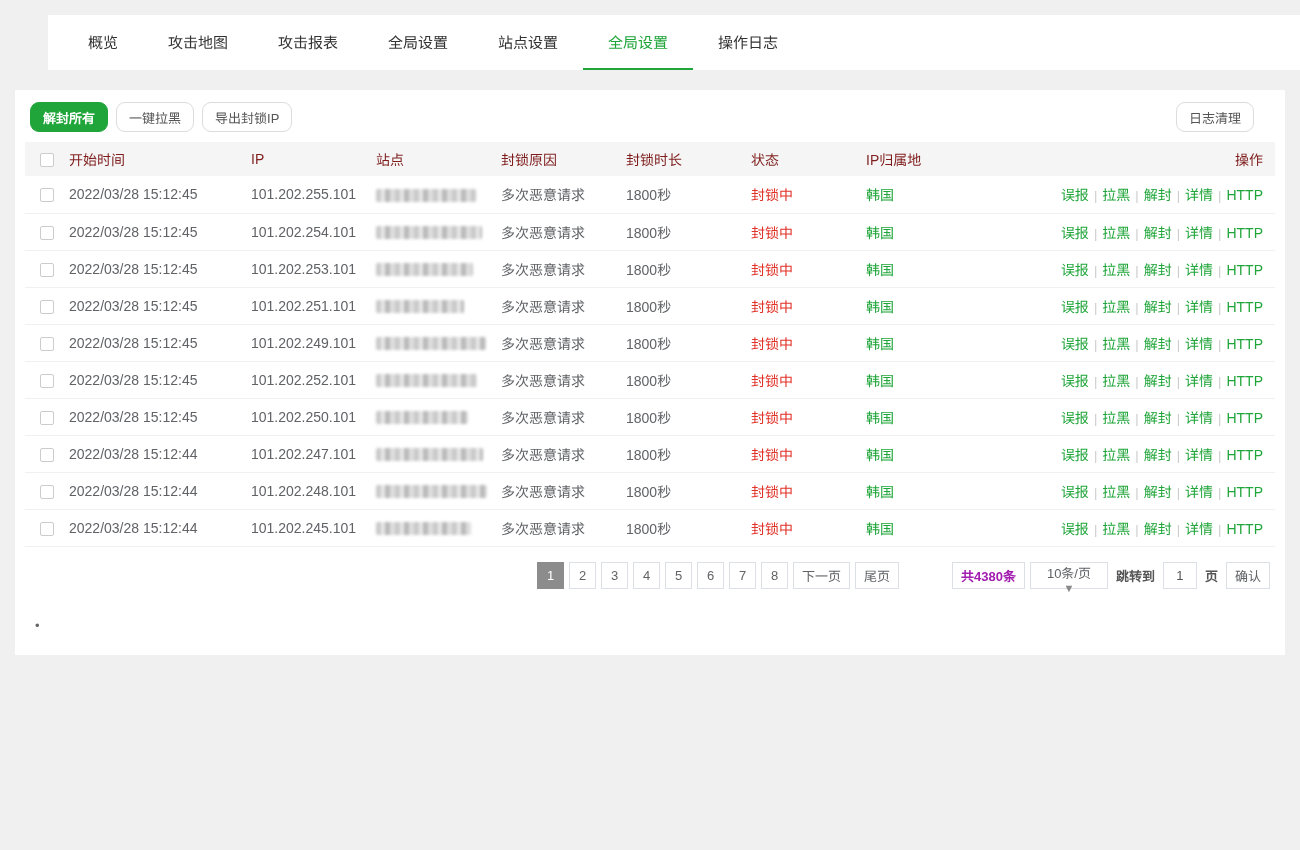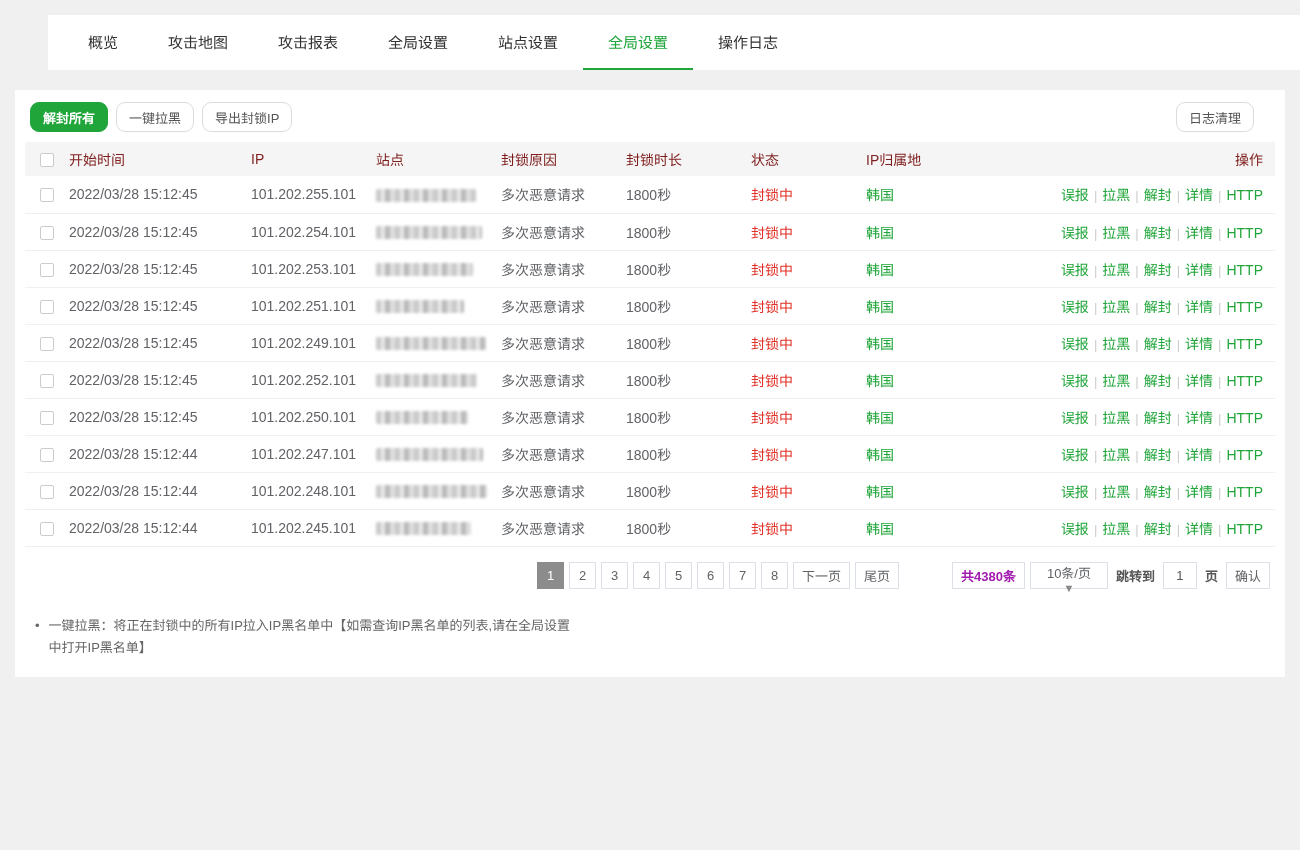--- a/index.html
+++ b/index.html
@@ -337,16 +337,15 @@
       <span class="caret">▼</span>
     </span>
     <span class="jump-label">跳转到</span>
     <input class="jump-input" value="1" style="">
     <span class="jump-label">页</span>
     <span class="page-box">确认</span>
   </div>
 
   <div class="footnote">
     <span class="bullet">•</span>
-    <span class="footnote-text">一键拉黑：将正在封锁中的所有IP拉入IP黑名单中【如需查询IP黑名单的列表,请在全局设置中打开IP黑名单】</span>
   </div>
 
 </div>
 
 </body></html>

